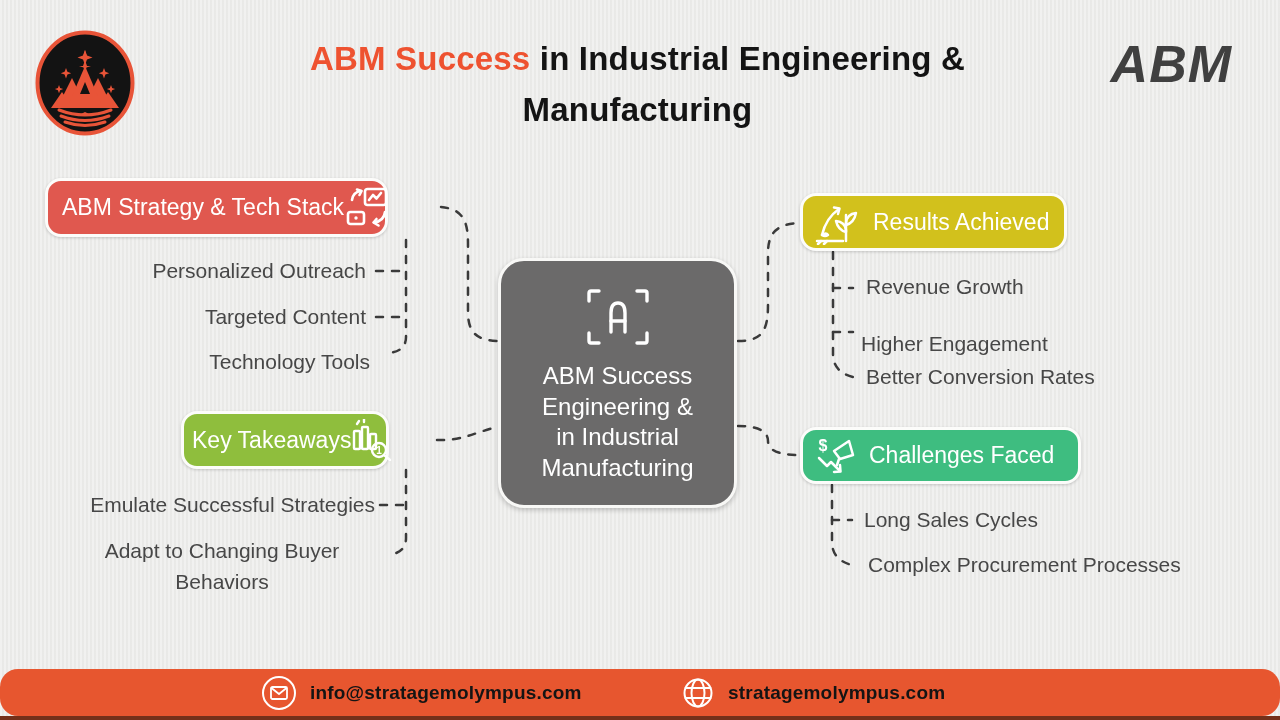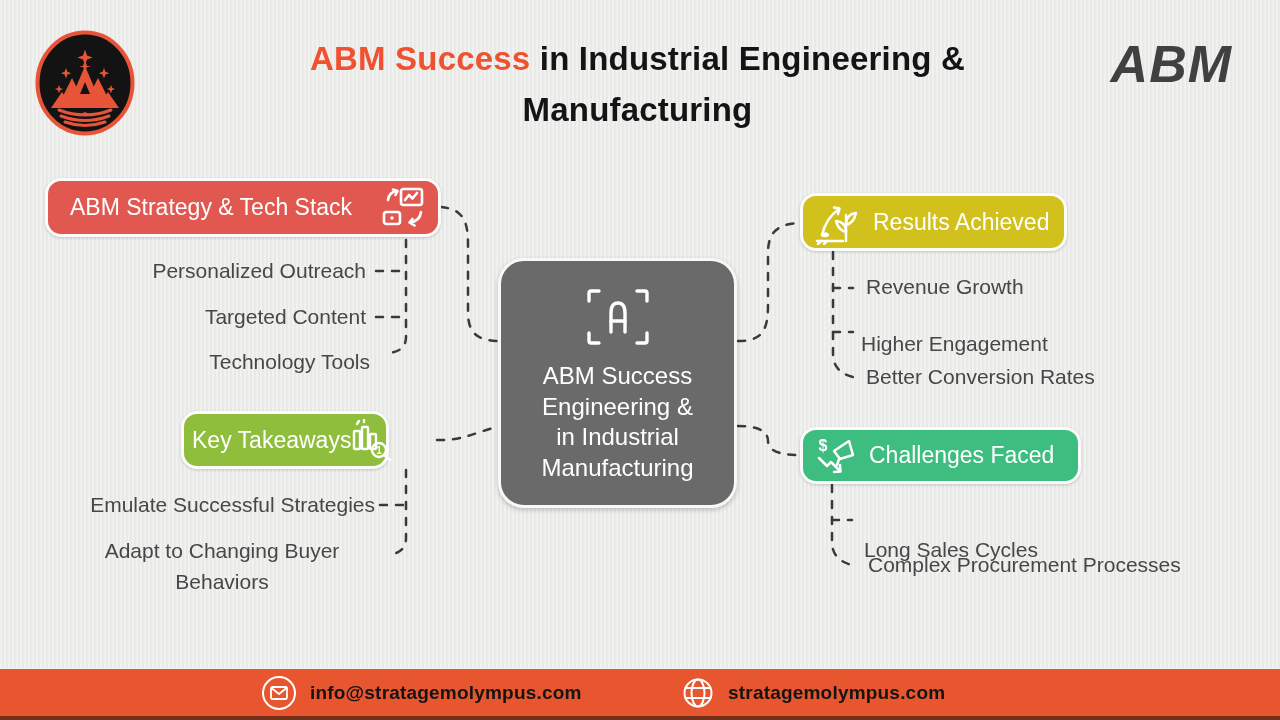--- a/index.html
+++ b/index.html
@@ -17,22 +17,22 @@
   .main-title .accent{color:#EE5230;}
   .brand-wordmark{right:48px;top:34px;font-size:52px;font-weight:800;font-style:italic;
     color:#404040;letter-spacing:1px;}
   
   .connectors{left:0;top:0;pointer-events:none;}
   
   .node{display:flex;align-items:center;color:#fff;font-size:23px;
     border:3px solid #FCFCFA;border-radius:16px;box-sizing:border-box;
     box-shadow:0 1px 3px rgba(0,0,0,.18);white-space:nowrap;}
   .node .icon{flex:0 0 auto;display:flex;align-items:center;justify-content:center;}
-  .node-strategy{left:45px;top:178px;width:396px;height:59px;background:#E0584F;
-    justify-content:space-between;padding:0 12px 0 22px;}
+  .node-strategy{left:45px;top:178px;width:343px;height:59px;background:#E0584F;
+    justify-content:space-between;padding:0 12px 0 14px;}
   .node-takeaways{left:181px;top:411px;width:208px;height:58px;background:#8FBE3D;
     justify-content:space-between;padding:0 12px 0 8px;}
   .node-results{left:800px;top:193px;width:267px;height:58px;background:#D2C11C;
     padding:0 16px 0 10px;gap:12px;}
   .node-challenges{left:800px;top:427px;width:281px;height:57px;background:#3EBD80;
     padding:0 16px 0 10px;gap:12px;}
   .node-center{left:498px;top:258px;width:239px;height:250px;background:#6B6A6A;
     border:3px solid #F8F8F6;border-radius:26px;box-sizing:border-box;
     display:flex;flex-direction:column;align-items:center;
     color:#fff;box-shadow:0 2px 5px rgba(0,0,0,.22);}
@@ -42,24 +42,24 @@
   .leaf{font-size:21px;color:#474747;line-height:26px;white-space:nowrap;}
   .leaf.r{text-align:center;}
   .leaf-personalized{right:914px;top:258px;}
   .leaf-targeted{right:914px;top:304px;}
   .leaf-technology{right:910px;top:349px;}
   .leaf-emulate{right:905px;top:492px;}
   .leaf-adapt{left:62px;top:535px;width:320px;text-align:center;white-space:normal;line-height:31px;}
   .leaf-revenue{left:866px;top:274px;}
   .leaf-higher{left:861px;top:319px;margin-top:12px;}
   .leaf-better{left:866px;top:364px;}
-  .leaf-long{left:864px;top:507px;margin-top:30px;}
+  .leaf-long{left:864px;top:507px;}
   .leaf-complex{left:868px;top:552px;}
   
-  .footer-bar{left:0;bottom:4px;width:1280px;height:47px;background:#E7562F;}
+  .footer-bar{left:0;bottom:4px;width:1280px;height:47px;background:#E7562F;border-radius:18px;}
   .footer-strip{left:0;bottom:0;width:1280px;height:4px;background:#74301A;}
   .footer-group{position:absolute;top:0;height:47px;display:flex;align-items:center;gap:14px;}
   .footer-group.g1{left:262px;}
   .footer-group.g2{left:682px;}
   .footer-text{font-size:19px;font-weight:bold;color:#141414;letter-spacing:.2px;}
   .envelope-circle{width:34px;height:34px;border:2.2px solid #fff;border-radius:50%;
     display:flex;align-items:center;justify-content:center;box-sizing:border-box;}
 </style>
 </head>
 <body>

